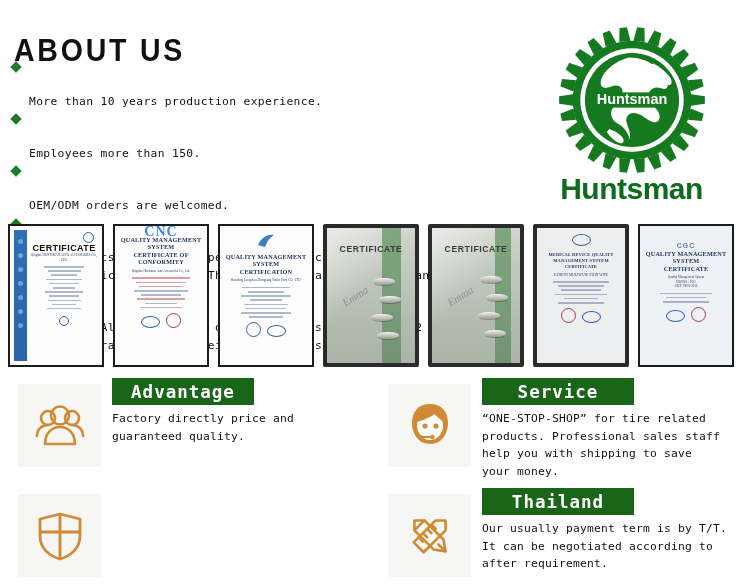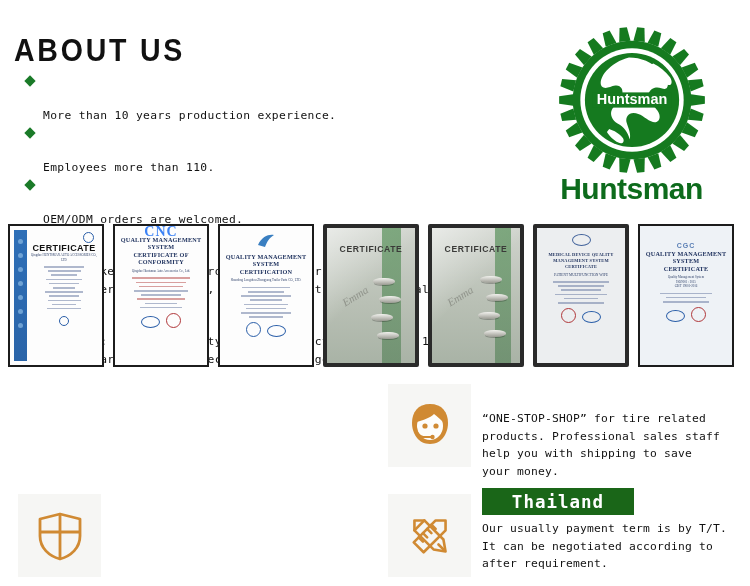--- a/index.html
+++ b/index.html
@@ -34,21 +34,21 @@
     color: #111111;
     transform: scaleX(0.92);
     transform-origin: left top;
     white-space: nowrap;
   }
   #about-list {
     position: absolute;
     left: 10px; top: 58px;
     width: 508px;
     list-style: none;
-    margin: 14px;
+    margin: 0;
     padding: 0;
   }
   .about-item {
     position: relative;
     padding-left: 19px;
     font-size: 11.3px;
     line-height: 17.4px;
     letter-spacing: 0.35px;
     color: #121212;
     white-space: pre-line;
@@ -293,21 +293,21 @@
 
 <section id="about-section">
   <h1 id="page-title">ABOUT  US</h1>
   <ul id="about-list">
     <li class="about-item">
       <span class="about-bullet"></span>
       <span>More than 10 years production experience.</span>
     </li>
     <li class="about-item">
       <span class="about-bullet"></span>
-      <span>Employees more than 110.</span>
+      <span>Employees more than 150.</span>
     </li>
     <li class="about-item">
       <span class="about-bullet"></span>
       <span>OEM/ODM orders are welcomed.</span>
     </li>
     <li class="about-item">
       <span class="about-bullet"></span>
       <span>Main markets include Europe, North America,
 South America, Malaysia, Thailand, Australia, New Zealand......</span>
     </li>
@@ -505,34 +505,50 @@
           <i style="width:56%"></i>
       </div>
       <div><span class="cert-seal oval"></span><span class="cert-seal red"></span></div>
     </div>
   </div>
 
 </section>
 
 <section id="features-grid">
 
+  <div class="feature" style="left:0; top:0;">
+    <div class="feature-icon-box">
+      <svg width="54" height="48" viewBox="0 0 54 48" fill="none" stroke="#d08a33" stroke-width="2.6" stroke-linecap="round" stroke-linejoin="round">
+        <circle cx="15" cy="16" r="7"></circle>
+        <path d="M4 34 C4 27 9 23 15 23"></path>
+        <circle cx="39" cy="16" r="7"></circle>
+        <path d="M50 34 C50 27 45 23 39 23"></path>
+        <circle cx="27" cy="13.5" r="9"></circle>
+        <path d="M12 42 C12 31 19 25 27 25 C35 25 42 31 42 42 Z"></path>
+      </svg>
+    </div>
+    <div class="feature-banner">Advantage</div>
+    <div class="feature-text">Factory directly price and
+guaranteed quality.</div>
+  </div>
 
   <div class="feature wide" style="left:370px; top:0;">
     <div class="feature-icon-box">
       <svg width="52" height="52" viewBox="0 0 52 52">
         <path d="M26 4 C14 4 8 12 8 23 C8 33 14 44 26 44 C38 44 44 33 44 23 C44 12 38 4 26 4 Z" fill="#d08a33"></path>
         <path d="M26 13 C17 13 13 19 13 26 C13 34 19 40 26 40 C33 40 39 34 39 26 C39 19 35 13 26 13 Z" fill="#fdfdfb"></path>
         <path d="M13 22 C13 13 18 8 26 8 C34 8 39 13 39 22 C36 19 33 16 30 14 C26 18 19 20 13 22 Z" fill="#d08a33"></path>
         <circle cx="21" cy="26" r="2.6" fill="#d08a33"></circle>
         <circle cx="32" cy="26" r="2.6" fill="#d08a33"></circle>
         <path d="M12 28 C12 32 15 36 19 37" fill="none" stroke="#d08a33" stroke-width="2.2" stroke-linecap="round"></path>
         <path d="M19 37 L27 37" fill="none" stroke="#d08a33" stroke-width="2.2" stroke-linecap="round"></path>
         <circle cx="28.5" cy="37" r="2.2" fill="#d08a33"></circle>
       </svg>
     </div>
+    <div class="feature-banner">Service</div>
     <div class="feature-text">“ONE-STOP-SHOP” for tire related
 products. Professional sales staff
 help you with shipping to save
 your money.</div>
   </div>
 
   <div class="feature" style="left:0; top:110px;">
     <div class="feature-icon-box">
       <svg width="48" height="52" viewBox="0 0 48 52" fill="none" stroke="#d08a33" stroke-width="2.8" stroke-linejoin="round">
         <path d="M24 4 L44 9 V26 C44 38 35 46 24 49 C13 46 4 38 4 26 V9 Z"></path>

